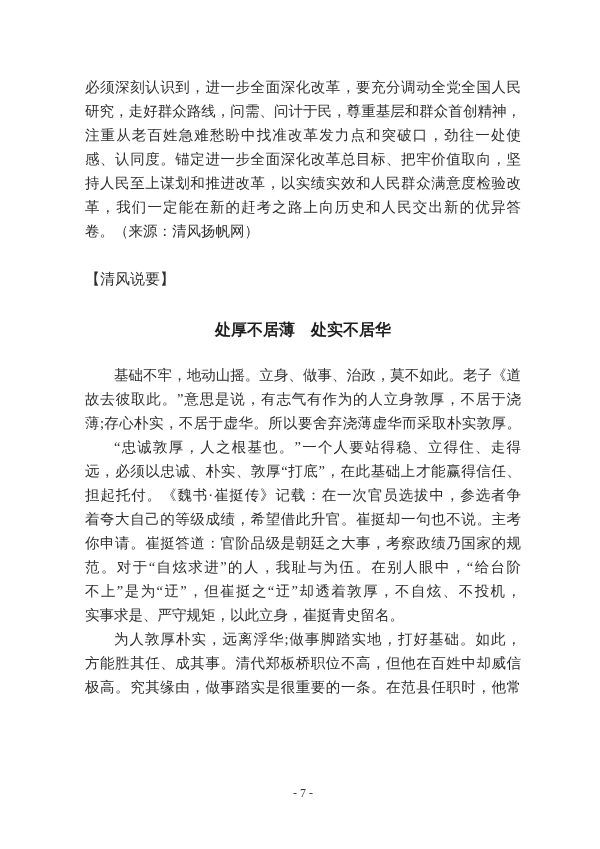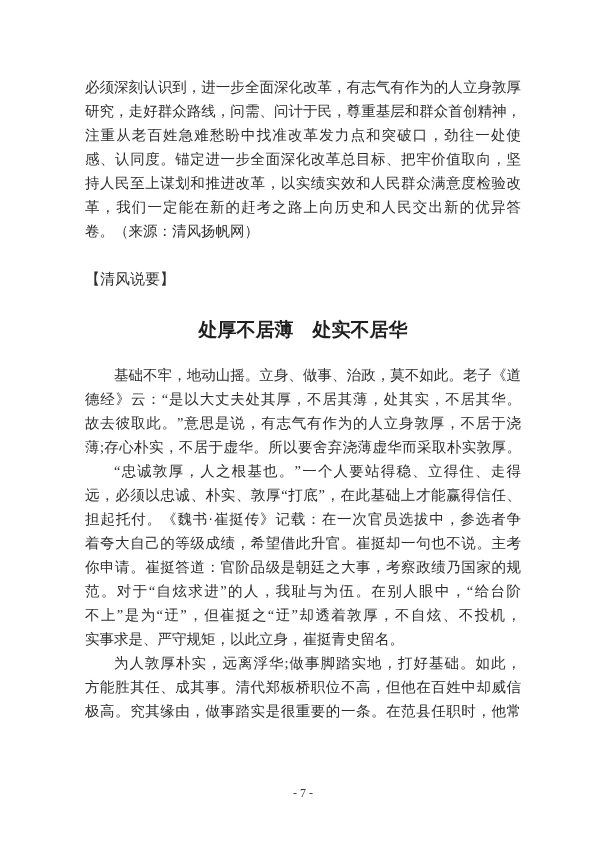--- a/index.html
+++ b/index.html
@@ -40,21 +40,21 @@
   .line.indent { text-indent: 29px; }
   .vspace-24 { height: 24px; }
   .vspace-18 { height: 18px; }
   .section-header {
     font-size: 15px;
     line-height: 24px;
     height: 24px;
     text-align: left;
   }
   .article-title {
-    font-size: 19px;
+    font-size: 16px;
     font-weight: bold;
     line-height: 30px;
     height: 30px;
     text-align: center;
     color: #1f1f1f;
   }
   .footer {
     position: absolute;
     left: 85px;
     top: 786px;
@@ -65,42 +65,41 @@
     color: #3a3a3a;
   }
 </style>
 </head>
 <body>
 
 <div class="page">
   <div class="content">
 
     <div class="para">
-        <div class="line">必须深刻认识到，进一步全面深化改革，有志气有作为的人立身敦厚</div>
+        <div class="line">必须深刻认识到，进一步全面深化改革，要充分调动全党全国人民</div>
         <div class="line">研究，走好群众路线，问需、问计于民，尊重基层和群众首创精神，</div>
         <div class="line">注重从老百姓急难愁盼中找准改革发力点和突破口，劲往一处使</div>
         <div class="line">感、认同度。锚定进一步全面深化改革总目标、把牢价值取向，坚</div>
         <div class="line">持人民至上谋划和推进改革，以实绩实效和人民群众满意度检验改</div>
         <div class="line">革，我们一定能在新的赶考之路上向历史和人民交出新的优异答</div>
         <div class="line short">卷。（来源：清风扬帆网）</div>
       </div>
 
     <div class="vspace-24"></div>
 
     <div class="section-header">【清风说要】</div>
 
     <div class="vspace-24"></div>
 
     <div class="article-title">处厚不居薄　处实不居华</div>
 
     <div class="vspace-18"></div>
 
     <div class="para">
         <div class="line indent">基础不牢，地动山摇。立身、做事、治政，莫不如此。老子《道</div>
-        <div class="line">德经》云：“是以大丈夫处其厚，不居其薄，处其实，不居其华。</div>
         <div class="line">故去彼取此。”意思是说，有志气有作为的人立身敦厚，不居于浇</div>
         <div class="line">薄;存心朴实，不居于虚华。所以要舍弃浇薄虚华而采取朴实敦厚。</div>
       </div>
     <div class="para">
         <div class="line indent">“忠诚敦厚，人之根基也。”一个人要站得稳、立得住、走得</div>
         <div class="line">远，必须以忠诚、朴实、敦厚“打底”，在此基础上才能赢得信任、</div>
         <div class="line">担起托付。《魏书·崔挺传》记载：在一次官员选拔中，参选者争</div>
         <div class="line">着夸大自己的等级成绩，希望借此升官。崔挺却一句也不说。主考</div>
         <div class="line">你申请。崔挺答道：官阶品级是朝廷之大事，考察政绩乃国家的规</div>
         <div class="line">范。对于“自炫求进”的人，我耻与为伍。在别人眼中，“给台阶</div>

